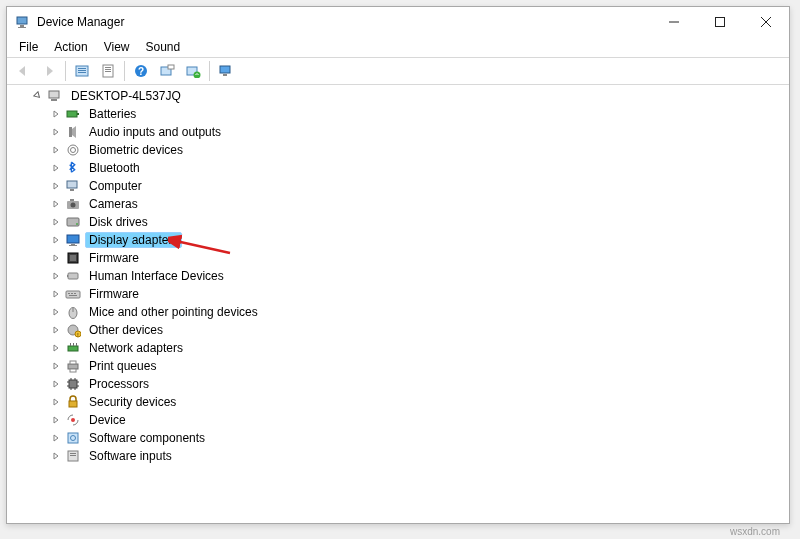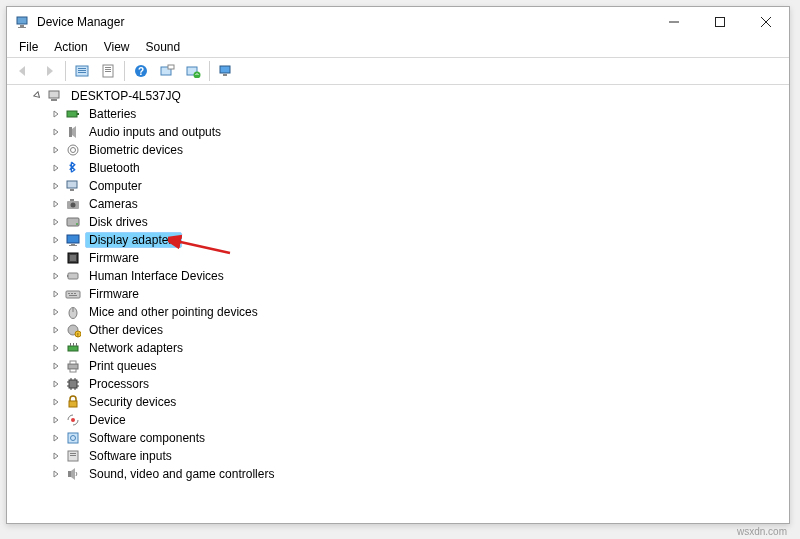--- a/index.html
+++ b/index.html
@@ -146,21 +146,21 @@
   
   .arrow-annot {
     position: absolute;
     left: 168px;
     top: 233px;
     pointer-events: none;
   }
   
   .watermark {
     position: absolute;
-    right: 13px;
+    right: 20px;
     bottom: 2px;
     font-size: 10px;
     color: #9b9b9b;
     font-family: Arial, sans-serif;
   }
   svg { display: block; }
 </style>
 </head>
 <body>
 
@@ -566,35 +566,20 @@
         </span>
         <span class="node-icon">
           <svg width="16" height="16">
             <rect x="3" y="3" width="10" height="10" fill="#e2e2e2" stroke="#808080"></rect>
             <rect x="5" y="5" width="6" height="1" fill="#808080"></rect>
             <rect x="5" y="7" width="6" height="1" fill="#808080"></rect>
           </svg>
         </span>
         <span class="label">Software inputs</span>
       </div>
-      <div class="tree-row indent-1">
-        <span class="expander">
-          <svg width="10" height="10">
-            <path d="M3 2 L7 5 L3 8 Z" fill="none" stroke="#808080" stroke-width="1"></path>
-          </svg>
-        </span>
-        <span class="node-icon">
-          <svg width="16" height="16">
-            <rect x="3" y="5" width="3" height="6" fill="#888"></rect>
-            <path d="M6 5 L10 2 L10 14 L6 11 Z" fill="#aaa"></path>
-            <path d="M11 6 A3 3 0 0 1 11 10" fill="none" stroke="#888"></path>
-          </svg>
-        </span>
-        <span class="label">Sound, video and game controllers</span>
-      </div>
     </div>
 </div>
 
 <svg class="arrow-annot" width="70" height="26">
   <defs>
     <marker id="ah" markerWidth="10" markerHeight="10" refX="2" refY="3" orient="auto">
       <path d="M0,0 L0,6 L8,3 Z" fill="#d82020"></path>
     </marker>
   </defs>
   <line x1="62" y1="20" x2="8" y2="8" stroke="#d82020" stroke-width="2.5" marker-end="url(#ah)"></line>

